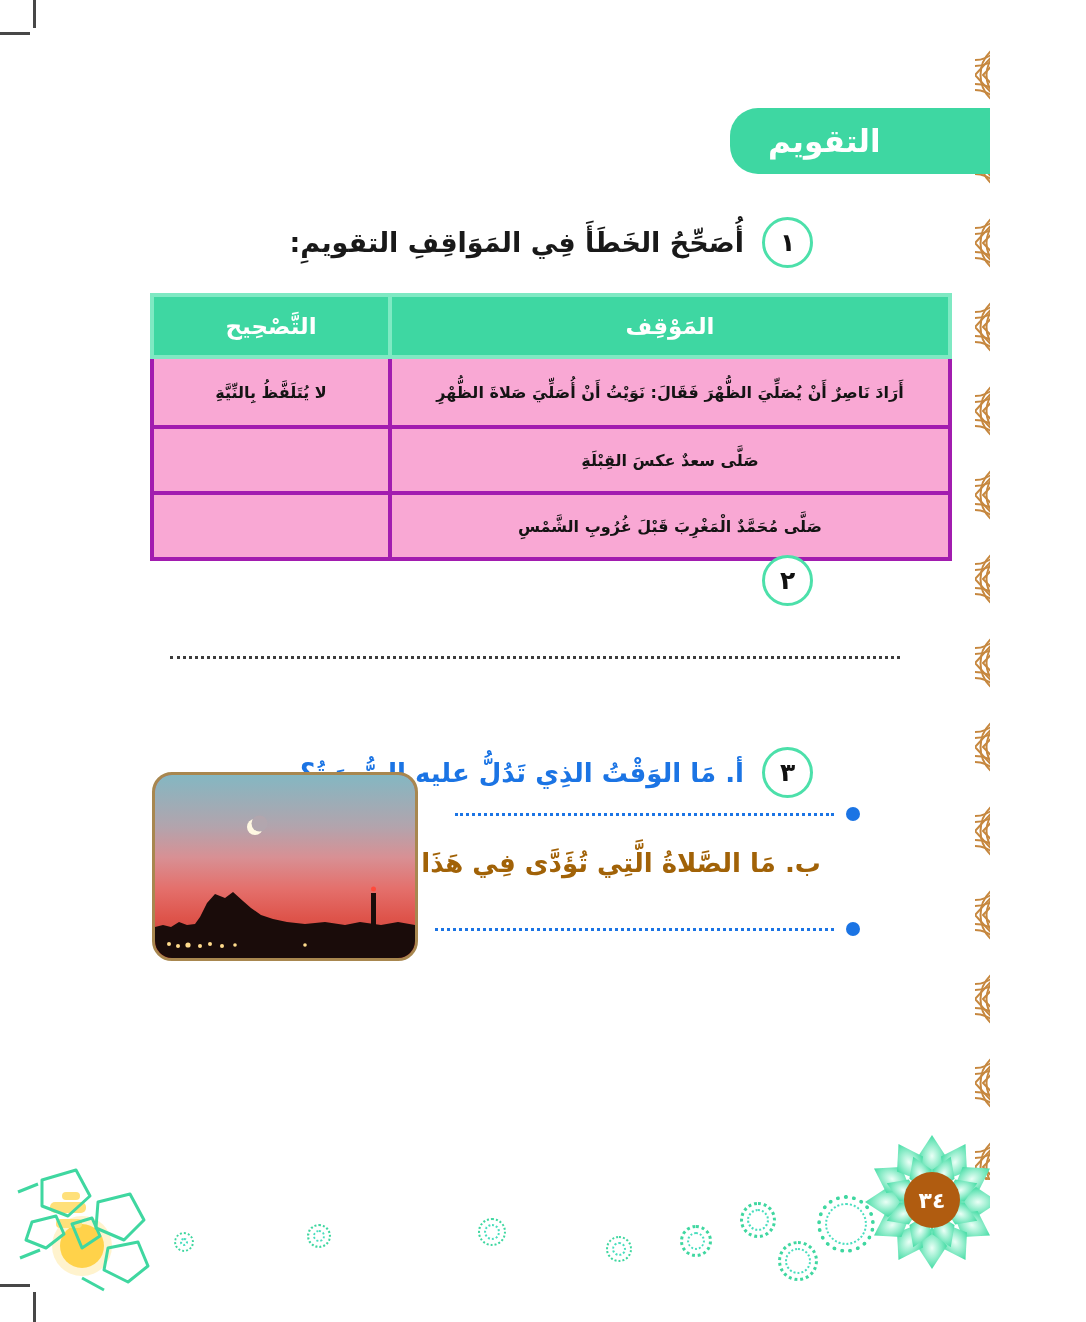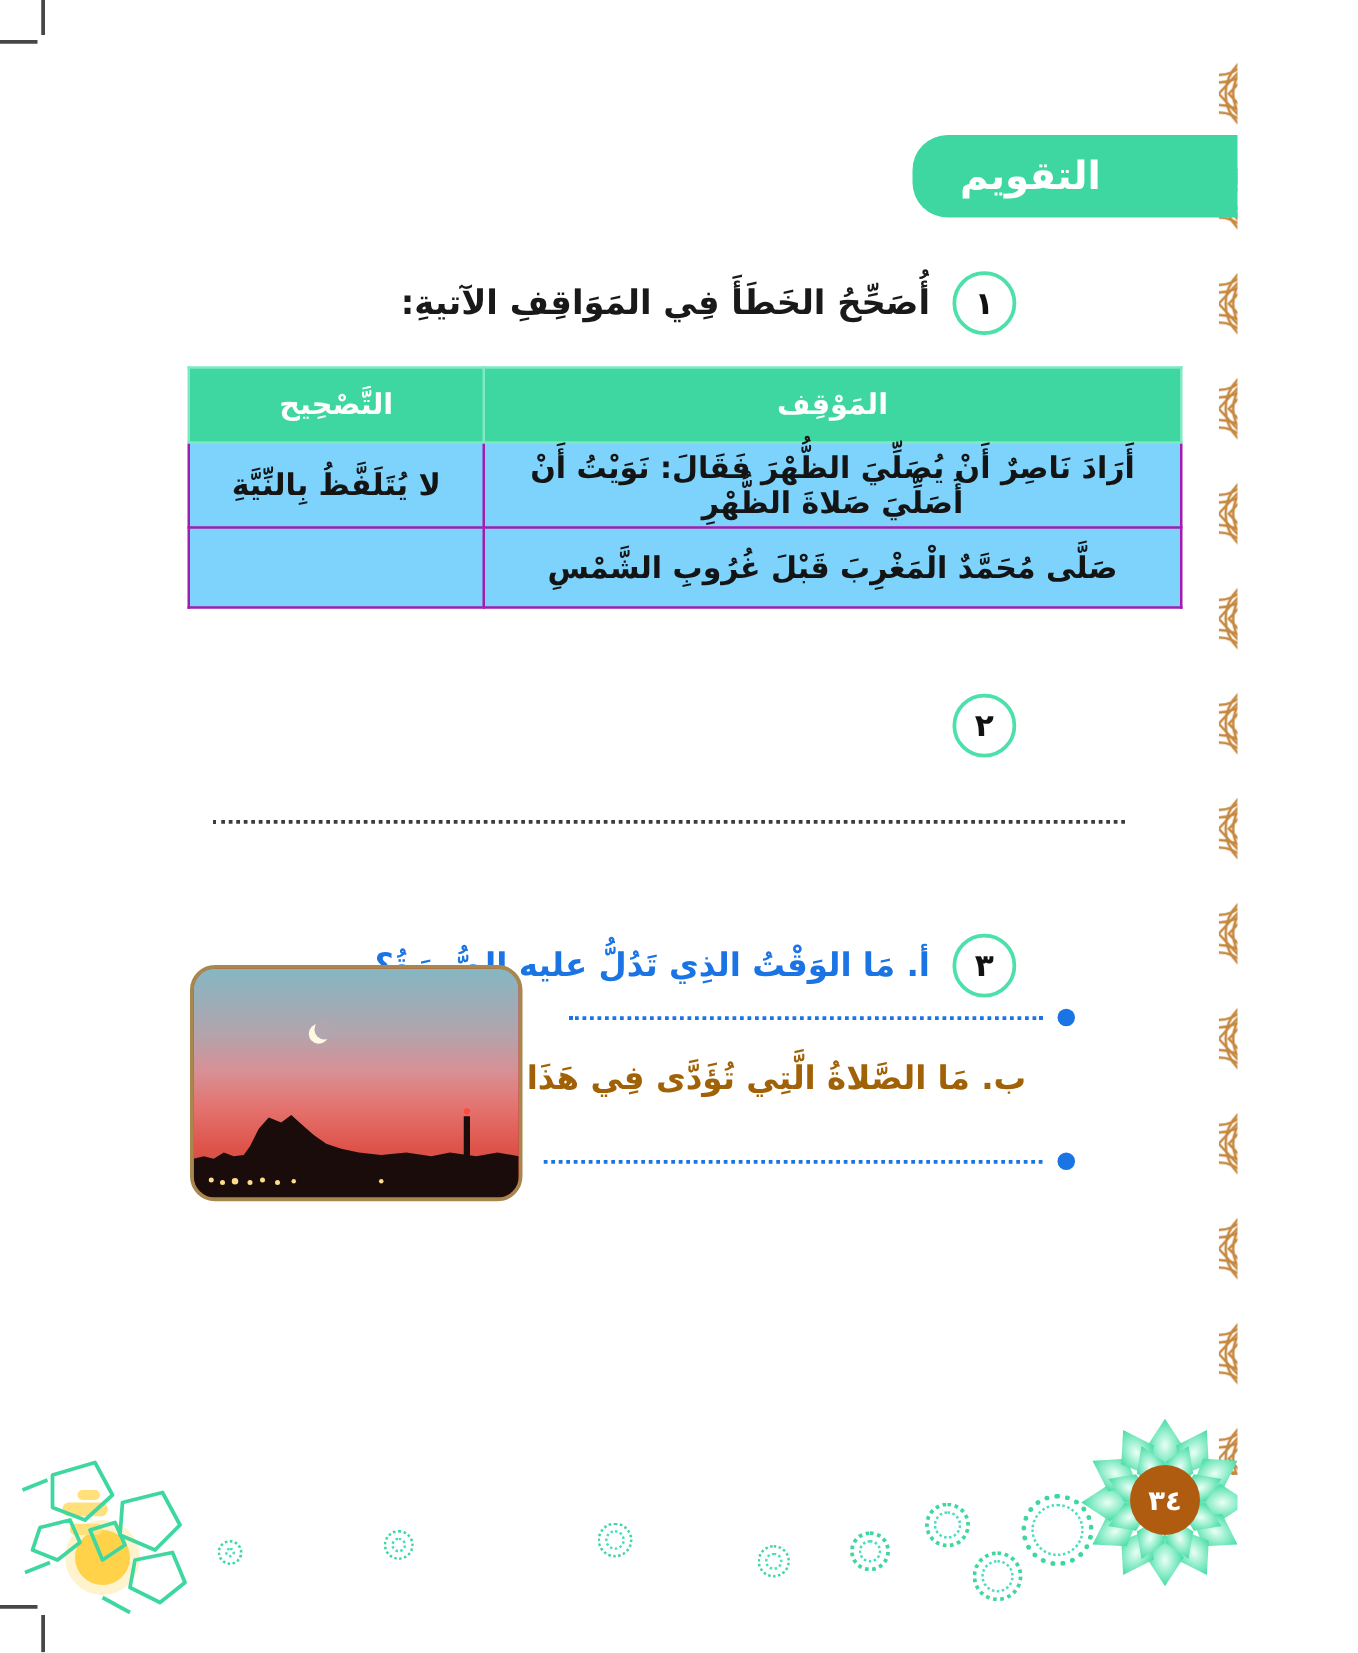--- a/index.html
+++ b/index.html
@@ -44,29 +44,29 @@
   .ans-blue .dots{position:absolute;left:0;right:26px;bottom:3px;border-bottom:3px dotted #1b74e4;}
   .ans-blue .bullet{position:absolute;right:0;bottom:-2px;width:14px;height:14px;border-radius:50%;background:#1b74e4;}
   .ans-a{left:455px;top:797px;width:405px;}
   .ans-b{left:435px;top:912px;width:425px;}
   
   table.situations{
     position:absolute;left:150px;top:293px;width:768px;direction:rtl;
     border-collapse:collapse;z-index:2;table-layout:fixed;
   }
   table.situations th,table.situations td{
-    border:2px solid #a21caf;text-align:center;vertical-align:middle;padding:2px 8px;
+    border:4px solid #a21caf;text-align:center;vertical-align:middle;padding:2px 8px;
   }
   table.situations th{
     background:#3ed7a2;color:#ffffff;font-size:23px;font-weight:bold;height:54px;
     border-color:#7fe9c3;
   }
   th.col-sit{width:540px;}
   th.col-corr{width:218px;}
-  table.situations td{font-size:24px;font-weight:bold;color:#141414;height:58px;background:#7dd3fc;}
+  table.situations td{font-size:16px;font-weight:bold;color:#141414;height:58px;background:#f9a8d4;}
   tr.row-first td{height:62px;}
   
   .photo{
     position:absolute;left:152px;top:772px;width:260px;height:183px;
     border:3px solid #a8874f;border-radius:20px;overflow:hidden;z-index:2;background:#c44238;
   }
   
   .bl-deco{position:absolute;left:12px;top:1162px;z-index:2;}
   .rosette{position:absolute;border:2px dotted #3fd7a0;border-radius:50%;z-index:2;}
   .rosette::before{content:"";position:absolute;inset:4px;border:2px dotted #49debe;border-radius:50%;}
@@ -128,34 +128,38 @@
   </svg>
 
   <div class="banner">
     <span class="banner-label">التقويم</span>
   </div>
 
   <div class="q-row q1">
     <span class="q-circle">
       <span>١</span>
     </span>
-    <span class="q-text">أُصَحِّحُ الخَطَأَ فِي المَوَاقِفِ الآتيةِ:</span>
+    <span class="q-text">أُصَحِّحُ الخَطَأَ فِي المَوَاقِفِ التقويمِ:</span>
   </div>
 
   <table class="situations" dir="rtl">
     <thead>
       <tr>
         <th class="col-sit">المَوْقِف</th>
         <th class="col-corr">التَّصْحِيح</th>
       </tr>
     </thead>
     <tbody>
       <tr class="row-first">
         <td>أَرَادَ نَاصِرٌ أَنْ يُصَلِّيَ الظُّهْرَ فَقَالَ: نَوَيْتُ أَنْ أُصَلِّيَ صَلاةَ الظُّهْرِ</td>
         <td>لا يُتَلَفَّظُ بِالنِّيَّةِ</td>
+      </tr>
+      <tr>
+        <td>صَلَّى سعدٌ عكسَ القِبْلَةِ</td>
+        <td></td>
       </tr>
       <tr>
         <td>صَلَّى مُحَمَّدٌ الْمَغْرِبَ قَبْلَ غُرُوبِ الشَّمْسِ</td>
         <td></td>
       </tr>
     </tbody>
   </table>
 
   <div class="q-row q2">
     <span class="q-circle">

